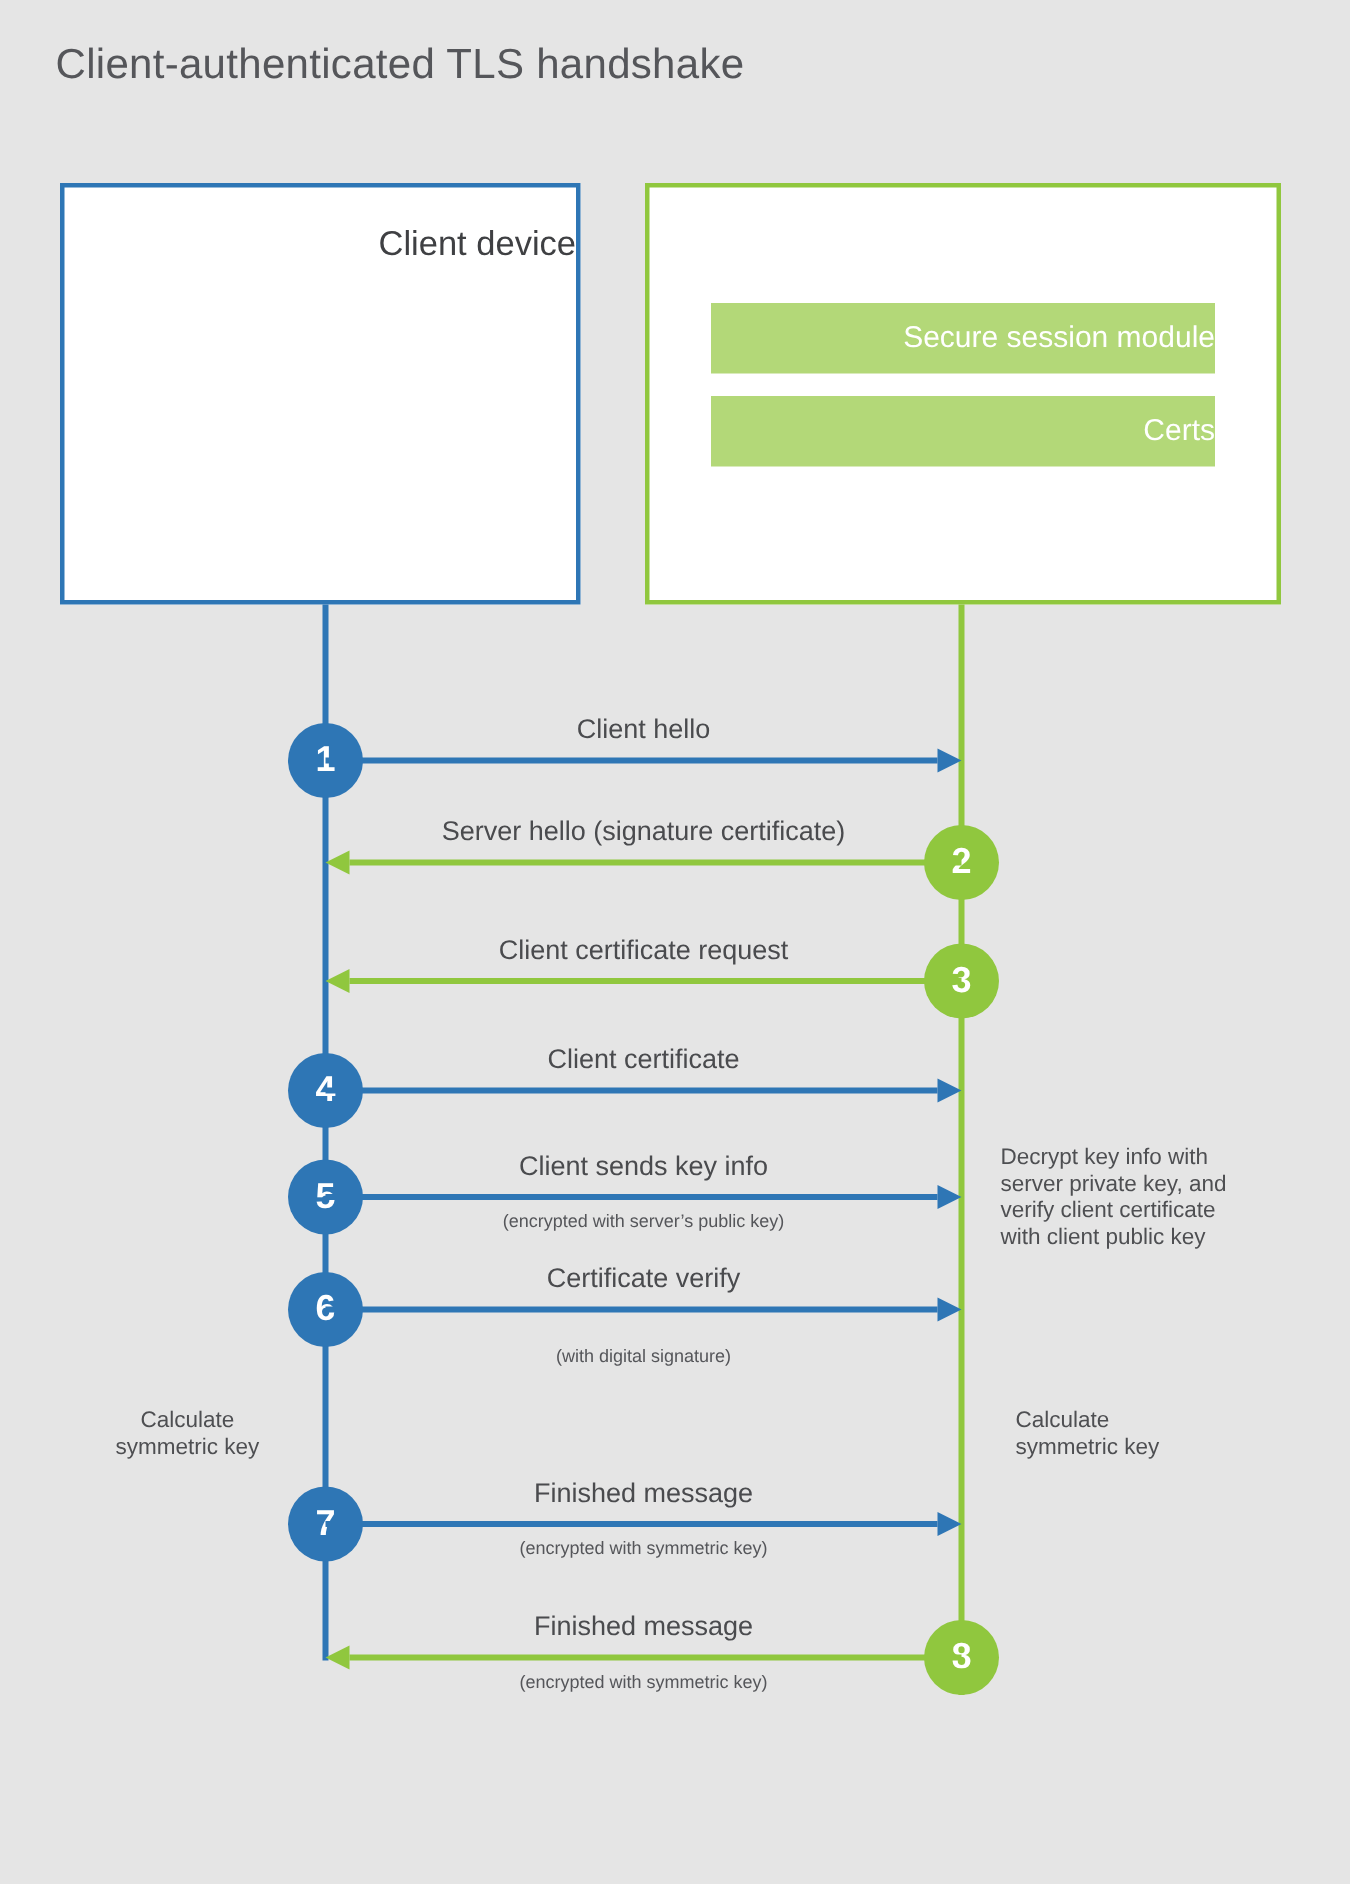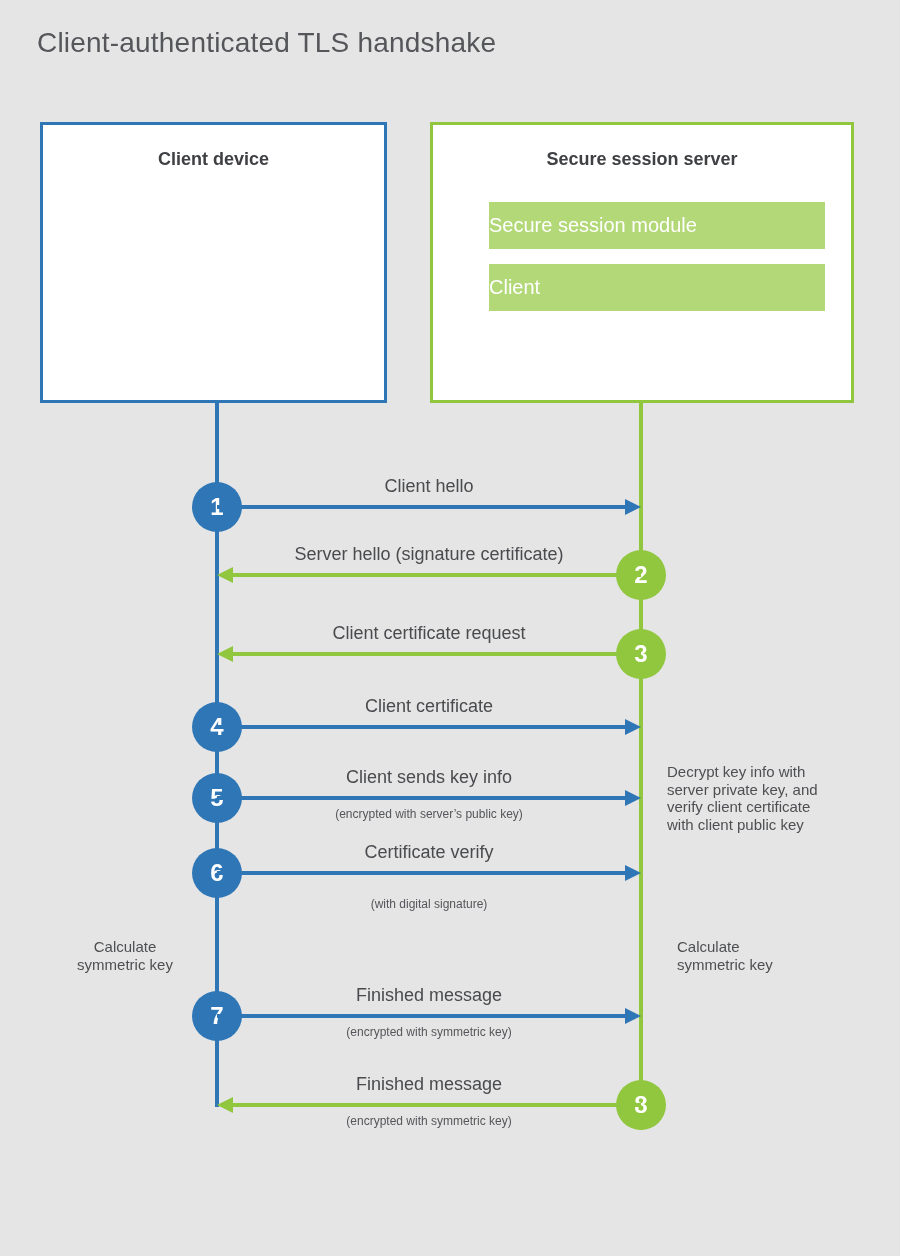--- a/index.html
+++ b/index.html
@@ -16,32 +16,32 @@
   .title{
     position:absolute;left:37px;top:27px;font-size:28px;font-weight:400;
     color:#55565a;letter-spacing:0.2px;
   }
   .entity-box{
     position:absolute;top:122px;height:281px;background:#fff;box-sizing:border-box;
   }
   #client-box{left:40px;width:347px;border:3px solid var(--blue);}
   #server-box{left:430px;width:424px;border:3px solid var(--green);}
   .entity-title{
-    position:absolute;left:0;top:24px;width:100%;text-align:center;
-    font-size:18px;font-weight:bold;color:#3f4043;
+    position:absolute;left:0;top:24px;width:100%;text-align:right;
+    font-size:23px;font-weight:normal;color:#3f4043;
   }
   #client-app{
     position:absolute;left:35px;top:74px;width:277px;height:176px;
     background:var(--blue-light);color:#fff;display:flex;align-items:center;
     justify-content:center;text-align:center;font-size:22px;
   }
   #client-app span{max-width:200px;line-height:1.5;}
   .server-bar{
     position:absolute;left:41px;width:336px;height:47px;background:var(--green-light);
-    color:#fff;text-align:left;line-height:47px;font-size:20px;margin-left:15px;
+    color:#fff;text-align:right;line-height:47px;font-size:20px;
   }
   .lifeline{position:absolute;top:403px;width:4px;}
   #lifeline-client{left:215px;height:704px;background:var(--blue);}
   #lifeline-server{left:639px;height:727px;background:var(--green);}
   .circle{
     position:absolute;width:50px;height:50px;border-radius:50%;color:#fff;
     font-size:24px;font-weight:bold;display:flex;align-items:center;justify-content:center;
   }
   .blue-bg{background:var(--blue);}
   .green-bg{background:var(--green);}
@@ -66,23 +66,22 @@
 
 <div id="page">
 
   <div class="title">Client-authenticated TLS handshake</div>
 
   <div class="entity-box" id="client-box">
     <div class="entity-title">Client device</div>
   </div>
 
   <div class="entity-box" id="server-box">
-    <div class="entity-title">Secure session server</div>
     <div class="server-bar" style="top:77px;">Secure session module</div>
-    <div class="server-bar" style="top:139px;">Client</div>
+    <div class="server-bar" style="top:139px;">Certs</div>
   </div>
 
   <div class="lifeline" id="lifeline-client"></div>
   <div class="lifeline" id="lifeline-server"></div>
 
   <div id="sequence">
       <div>
         <div class="circle blue-bg" style="left: 192px; top: 482px;">1</div>
         <div class="bar blue-bg" style="left: 217px; top: 505px; width: 408px;"></div>
         <div class="ah ah-right" style="left: 625px; top: 499px;"></div>

